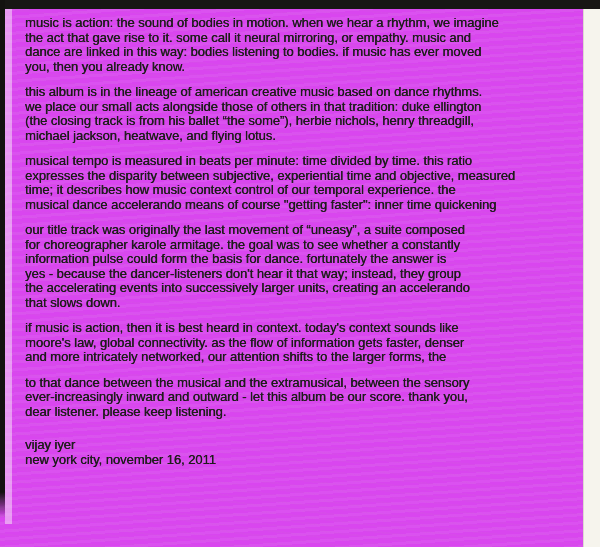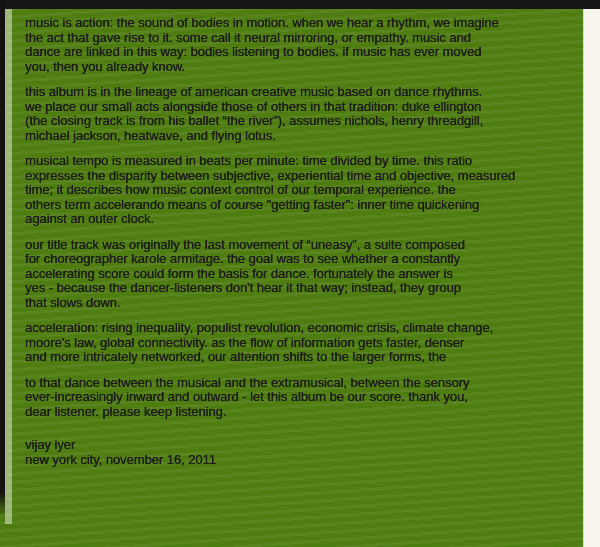--- a/index.html
+++ b/index.html
@@ -1,20 +1,20 @@
 <!DOCTYPE html>
 <html><head>
 <meta charset="utf-8">
 <style>
   html, body { margin: 0; padding: 0; background: #2a2a2a; }
   .scan-page {
     position: relative;
     width: 600px;
     height: 547px;
-    background: #4d7c0f;
+    background: #d946ef;
     overflow: hidden;
     font-family: "Liberation Sans", sans-serif;
   }
   .top-bar {
     position: absolute; top: 0; left: 0;
     width: 600px; height: 9px;
     background: #171614;
   }
   .left-strip {
     position: absolute; top: 0; left: 0;
@@ -70,42 +70,42 @@
     <div class="para">
       <div class="line">music is action: the sound of bodies in motion. when we hear a rhythm, we imagine</div>
       <div class="line">the act that gave rise to it. some call it neural mirroring, or empathy. music and</div>
       <div class="line">dance are linked in this way: bodies listening to bodies. if music has ever moved</div>
       <div class="line">you, then you already know.</div>
     </div>
 
     <div class="para">
       <div class="line">this album is in the lineage of american creative music based on dance rhythms.</div>
       <div class="line">we place our small acts alongside those of others in that tradition: duke ellington</div>
-      <div class="line">(the closing track is from his ballet “the river”), assumes nichols, henry threadgill,</div>
+      <div class="line">(the closing track is from his ballet “the some”), herbie nichols, henry threadgill,</div>
       <div class="line">michael jackson, heatwave, and flying lotus.</div>
     </div>
 
     <div class="para">
       <div class="line">musical tempo is measured in beats per minute: time divided by time. this ratio</div>
       <div class="line">expresses the disparity between subjective, experiential time and objective, measured</div>
       <div class="line">time; it describes how music context control of our temporal experience. the</div>
-      <div class="line">others term accelerando means of course "getting faster": inner time quickening</div>
-      <div class="line">against an outer clock.</div>
+      <div class="line">musical dance accelerando means of course "getting faster": inner time quickening</div>
     </div>
 
     <div class="para">
       <div class="line">our title track was originally the last movement of “uneasy”, a suite composed</div>
       <div class="line">for choreographer karole armitage. the goal was to see whether a constantly</div>
-      <div class="line">accelerating score could form the basis for dance. fortunately the answer is</div>
+      <div class="line">information pulse could form the basis for dance. fortunately the answer is</div>
       <div class="line">yes - because the dancer-listeners don't hear it that way; instead, they group</div>
+      <div class="line">the accelerating events into successively larger units, creating an accelerando</div>
       <div class="line">that slows down.</div>
     </div>
 
     <div class="para">
-      <div class="line">acceleration: rising inequality, populist revolution, economic crisis, climate change,</div>
+      <div class="line">if music is action, then it is best heard in context. today's context sounds like</div>
       <div class="line">moore's law, global connectivity. as the flow of information gets faster, denser</div>
       <div class="line">and more intricately networked, our attention shifts to the larger forms, the</div>
     </div>
 
     <div class="para">
       <div class="line">to that dance between the musical and the extramusical, between the sensory</div>
       <div class="line">ever-increasingly inward and outward - let this album be our score. thank you,</div>
       <div class="line">dear listener. please keep listening.</div>
     </div>
 

